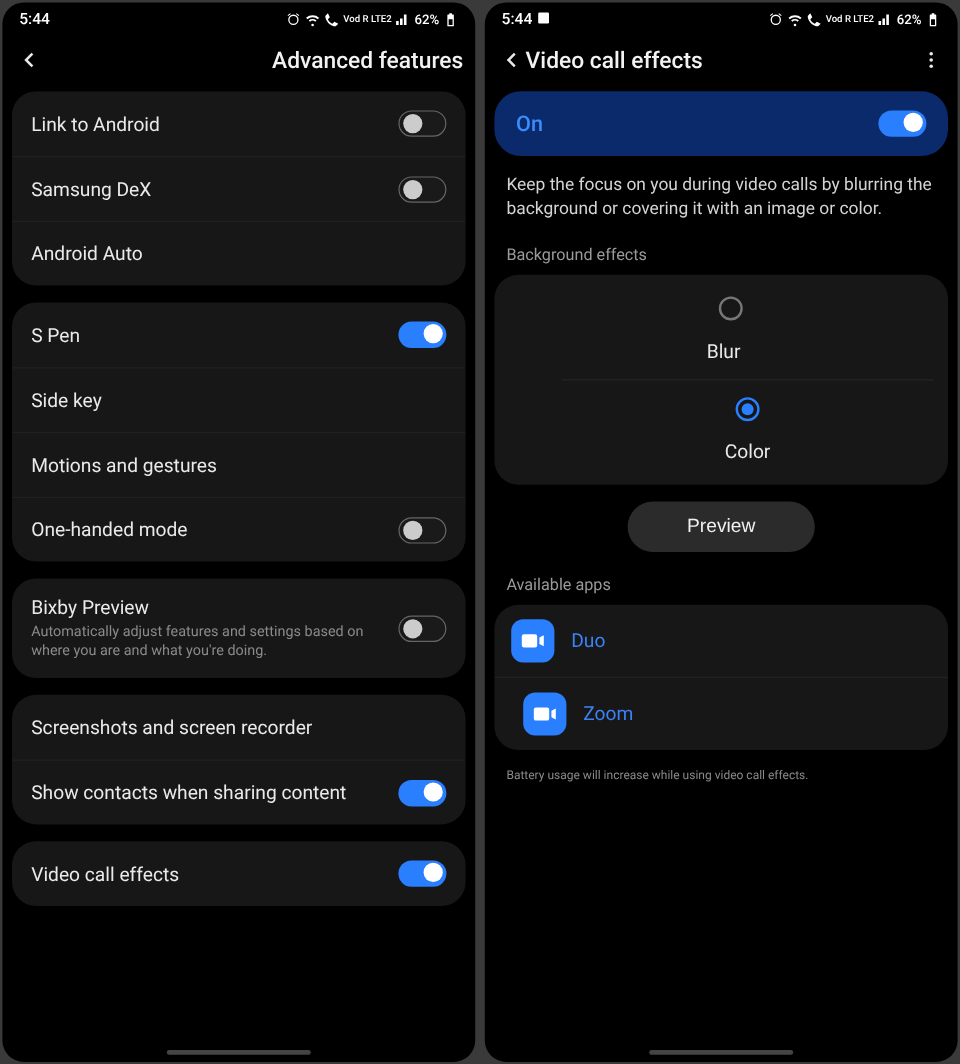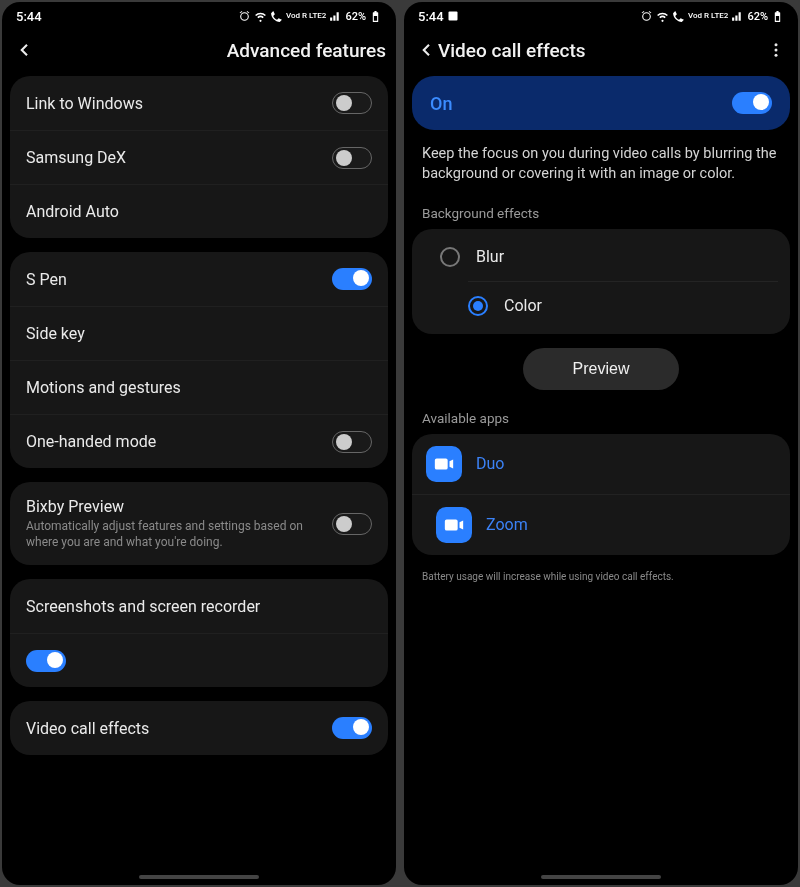--- a/index.html
+++ b/index.html
@@ -89,21 +89,21 @@
   .hero-label { color:#3b8cff; font-size:18px; font-weight:500; }
   .hero .toggle.on { background:#2a7fff; }
   .desc {
     color:#d4d4d4; font-size:14.5px; line-height:1.4;
     padding: 0 18px 16px 18px;
   }
   .sect-label {
     color:#9a9a9a; font-size:13.5px; padding: 4px 18px 8px 18px;
   }
   .radio-row {
-    display:flex; align-items:center; padding: 14px 0 14px 4px; gap:16px;
+    display:flex; align-items:center; padding: 14px 0 14px 4px; gap:16px;flex-direction:column;
   }
   .radio-row + .radio-row { border-top: 1px solid rgba(255,255,255,0.06); margin-left:44px; padding-left:0; }
   .radio-card .radio-row:first-child { padding-left:16px; }
   .radio-card { padding: 4px 12px 4px 12px; }
   .radio {
     width:20px; height:20px; border-radius:50%; border:2px solid #777;
     flex-shrink:0; display:flex; align-items:center; justify-content:center;
     margin-left:12px;
   }
   .radio.checked { border-color:#2a7fff; }
@@ -169,21 +169,21 @@
           <path d="M15 4l-8 8 8 8 2-2-6-6 6-6z"></path>
         </svg>
     </div>
     <span class="title">Advanced features</span>
   </div>
 
   <div class="content" id="left-content">
       <div class="card">
         <div class="row">
           <div class="row-col">
-            <div class="row-label">Link to Windows</div>
+            <div class="row-label">Link to Android</div>
           </div>
           <div class="toggle off">
             <div class="knob"></div>
           </div>
         </div>
         <div class="row">
           <div class="row-col">
             <div class="row-label">Samsung DeX</div>
           </div>
           <div class="toggle off">
@@ -235,20 +235,23 @@
           </div>
         </div>
       </div>
       <div class="card">
         <div class="row">
           <div class="row-col">
             <div class="row-label">Screenshots and screen recorder</div>
           </div>
         </div>
         <div class="row">
+          <div class="row-col">
+            <div class="row-label">Show contacts when sharing content</div>
+          </div>
           <div class="toggle on">
             <div class="knob"></div>
           </div>
         </div>
       </div>
       <div class="card">
         <div class="row">
           <div class="row-col">
             <div class="row-label">Video call effects</div>
           </div>

